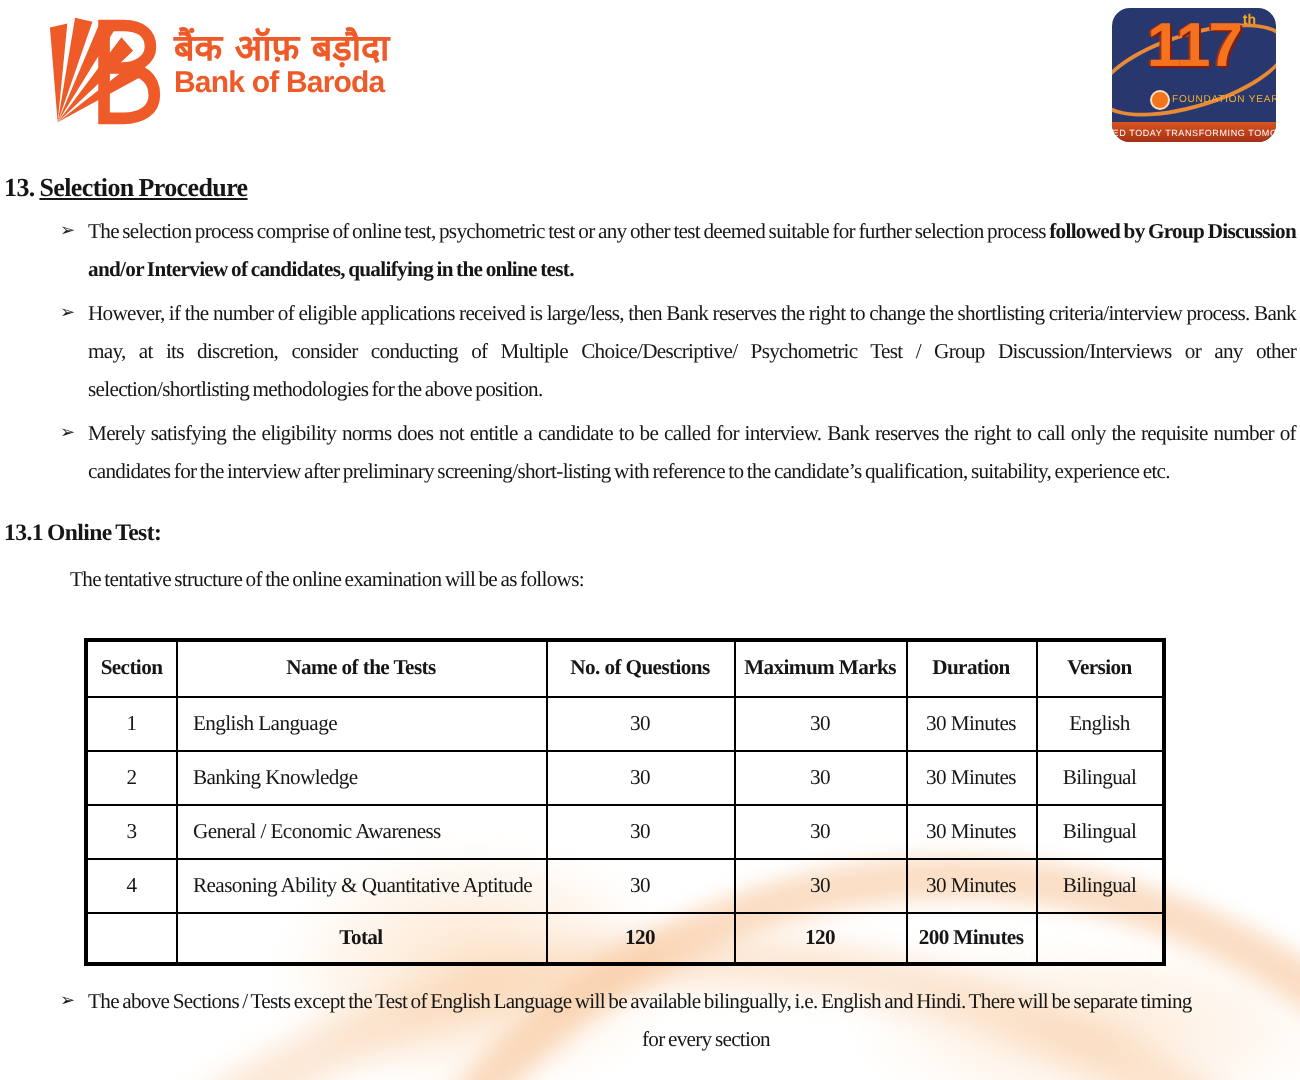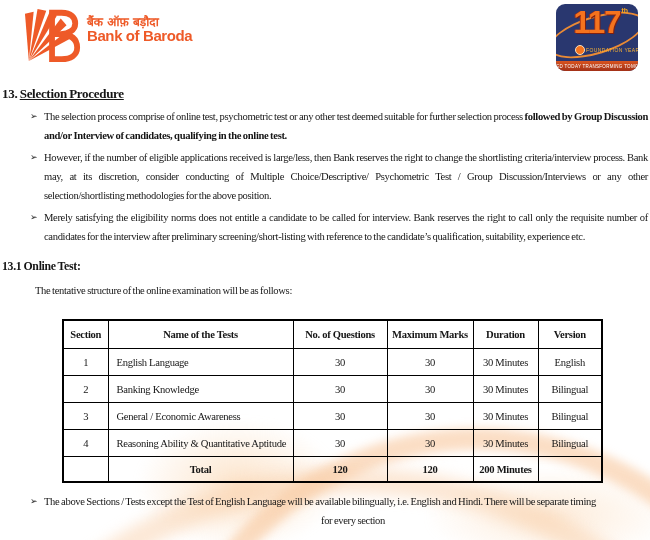--- a/index.html
+++ b/index.html
@@ -19,21 +19,21 @@
   .wm-blob2{position:absolute;left:430px;top:470px;width:240px;height:90px;
            background:radial-gradient(ellipse at center, rgba(250,206,160,0.4), rgba(250,206,160,0) 75%);
            filter:blur(4px);}
 
   .z{position:relative;z-index:1;}
 
   
   .bob-logo{position:absolute;left:24px;top:6px;display:flex;align-items:flex-start;}
   .bob-sun{width:58px;height:58px;flex:0 0 auto;}
   .bob-text{margin-left:5px;margin-top:10px;color:#EE5A28;line-height:1.02;}
-  .bob-hindi{font-weight:bold;font-size:12px;font-family:"DejaVu Sans", sans-serif;}
+  .bob-hindi{font-weight:bold;font-size:18px;font-family:"DejaVu Sans", sans-serif;}
   .bob-eng{font-weight:bold;font-size:15px;font-family:"Liberation Sans", sans-serif;letter-spacing:-0.4px;}
 
   .f-logo{position:absolute;left:556px;top:4px;width:82px;height:67px;background:#29376F;
           border-radius:9px;overflow:hidden;}
   .f-orbit{position:absolute;left:-9px;top:12px;width:95px;height:34px;border:2px solid #E98A35;
            border-radius:50%;transform:rotate(-17deg);}
   .f-num{position:absolute;left:0;right:0;top:1px;text-align:center;font-family:"Liberation Sans", sans-serif;
          font-weight:bold;font-size:31px;color:#F5731E;letter-spacing:-1px;
          text-shadow:1px 1px 0 #7e1f10, -1px 0 0 #a03015;}
   .f-th{position:absolute;right:10px;top:3px;font-size:7px;color:#F8A81C;font-weight:bold;
@@ -53,21 +53,21 @@
   .h13 .t{text-decoration:underline;}
   .bullets{position:absolute;left:30px;top:107px;width:618px;}
   .bullet{display:flex;margin:0 0 3px 0;}
   .bullet .glyph{flex:0 0 14px;font-size:9px;line-height:19px;
                  font-family:"DejaVu Sans", sans-serif;color:#222;}
   .bullet .txt{flex:1;font-size:10.6px;line-height:19px;text-align:justify;}
   .h131{position:absolute;left:2px;top:259px;font-size:11.8px;font-weight:bold;letter-spacing:-0.3px;}
   .intro{position:absolute;left:35px;top:285px;font-size:10.6px;}
 
   
-  .tblwrap{position:absolute;left:62px;top:319px;}
+  .tblwrap{position:absolute;left:42px;top:319px;}
   table{border-collapse:collapse;border:2px solid #000;background:transparent;}
   th,td{border:1px solid #000;font-size:10.6px;padding:2px 3px;text-align:center;
         letter-spacing:-0.3px;background:transparent;}
   th{font-weight:bold;height:23px;}
   td{height:22px;}
   td.name{text-align:left;padding-left:8px;}
   tr.total td{font-weight:bold;height:20px;}
 
   
   .fnote{position:absolute;left:30px;top:492px;width:618px;display:flex;}

